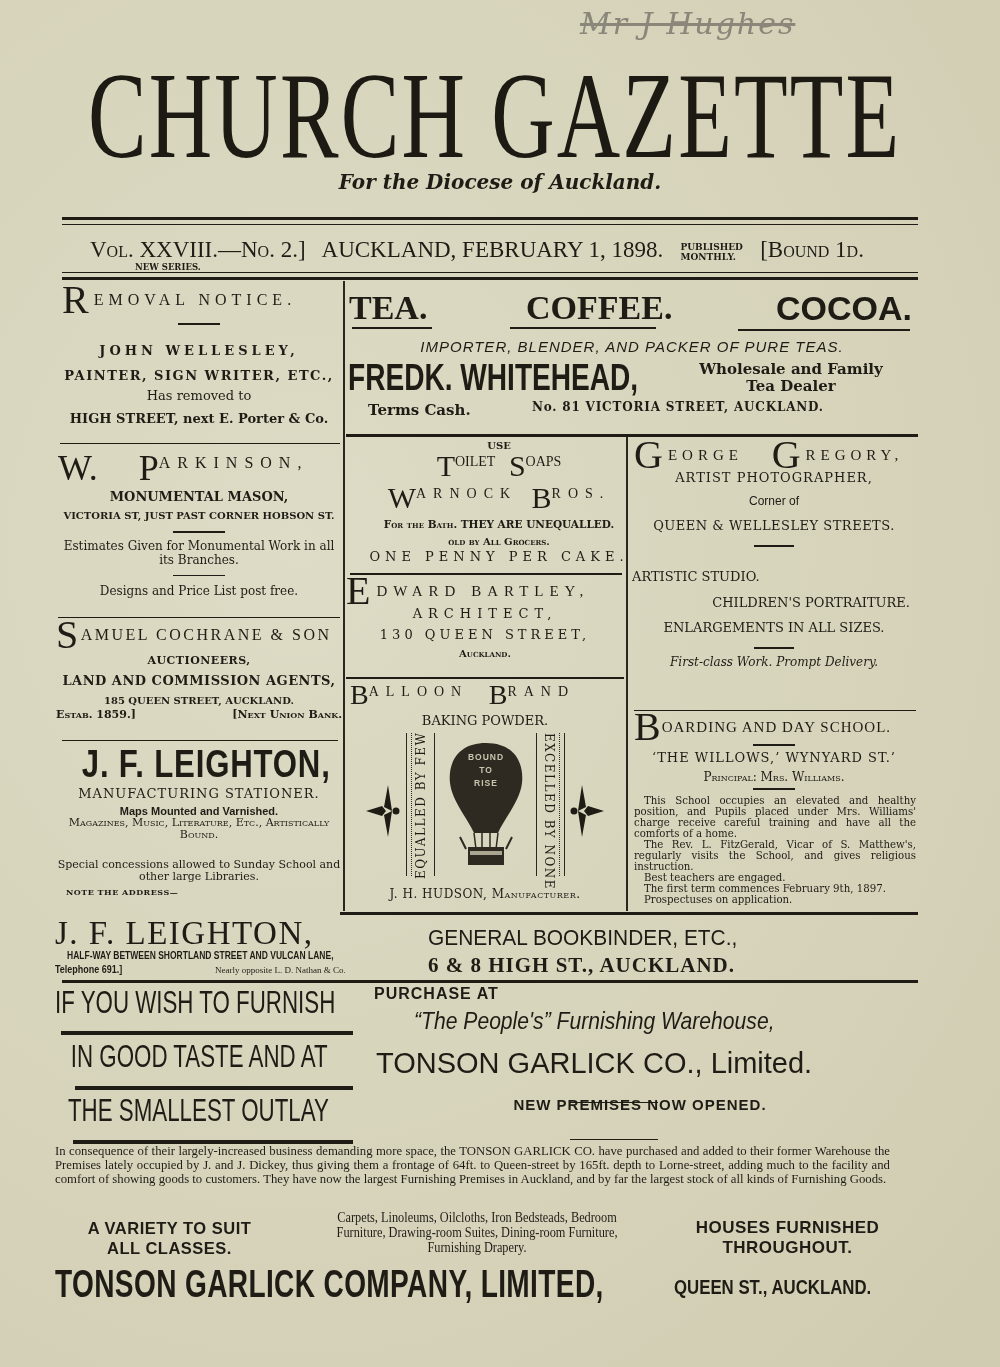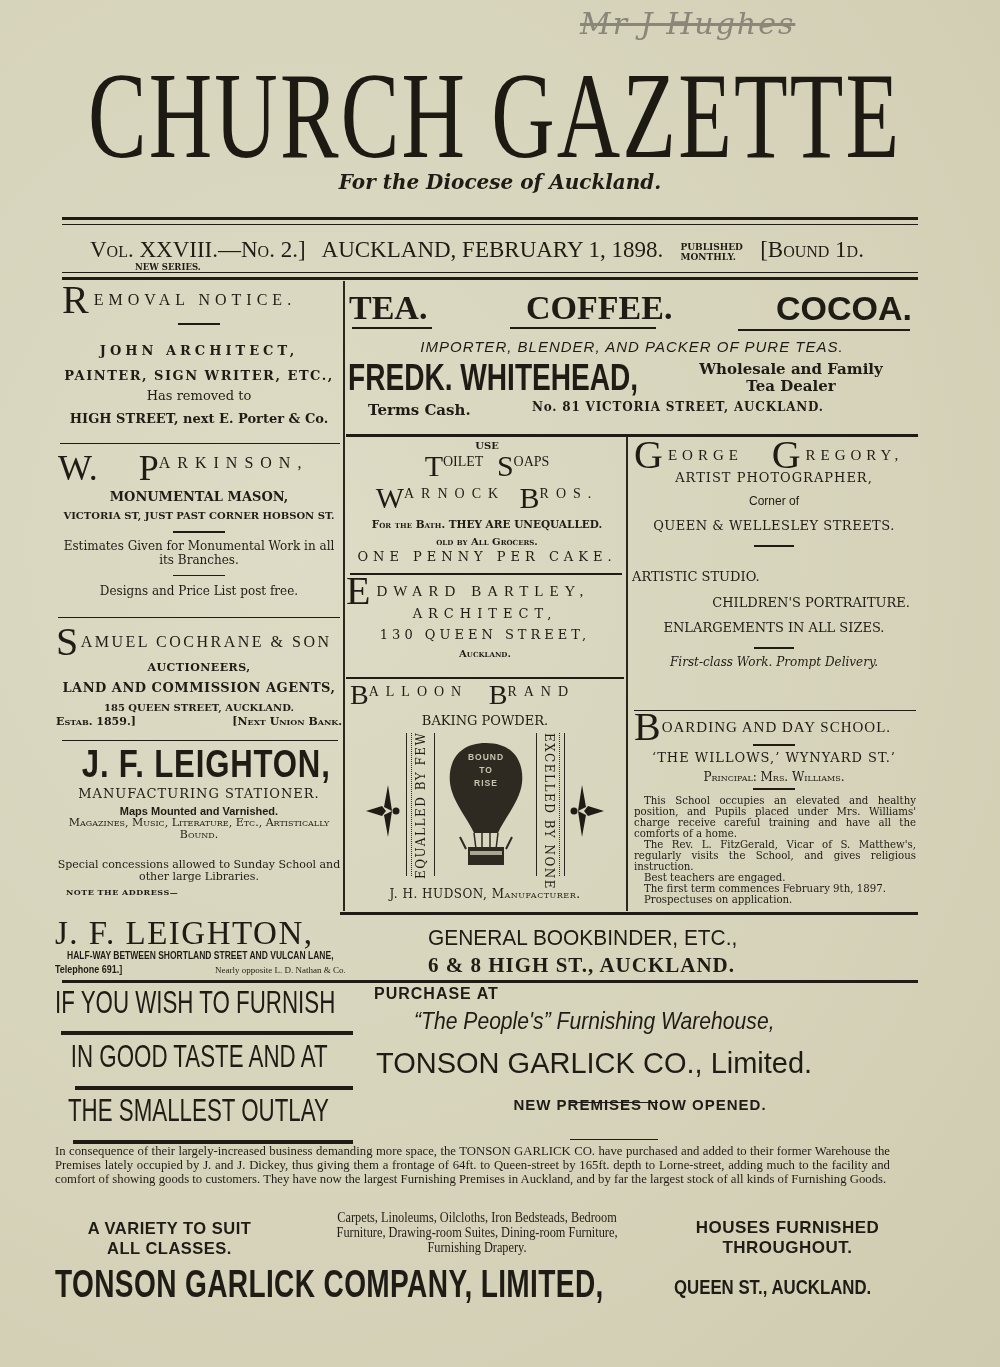--- a/index.html
+++ b/index.html
@@ -72,21 +72,21 @@
 <div class="rule" style="left:62px;top:277px;width:856px;height:3px;"></div>
 
 <div class="vr" style="left:343px;top:281px;height:630px;"></div>
 <div class="vr" style="left:626px;top:437px;height:474px;"></div>
 
 <div class="abs center" style="left:58px;top:285px;width:282px;">
   <div class="line serif" style="font-size:16px;letter-spacing:5px;text-align:left;padding-left:4px;">
     <span class="big-init">R</span><span>EMOVAL NOTICE.</span>
   </div>
   <span class="short-rule" style="margin-top:8px;width:42px;"></span>
-  <div class="line b t13" style="letter-spacing:4px;margin-top:18px;">JOHN ARCHITECT,</div>
+  <div class="line b t13" style="letter-spacing:4px;margin-top:18px;">JOHN WELLESLEY,</div>
   <div class="line b t13" style="letter-spacing:1.5px;margin-top:10px;">PAINTER, SIGN WRITER, ETC.,</div>
   <div class="line t13" style="margin-top:5px;">Has removed to</div>
   <div class="line b t13" style="margin-top:8px;">HIGH STREET, next E. Porter &amp; Co.</div>
 </div>
 <div class="rule" style="left:60px;top:443px;width:280px;height:1px;"></div>
 
 <div class="abs center" style="left:58px;top:447px;width:282px;">
   <div class="line serif" style="text-align:left;font-size:16px;letter-spacing:7px;">
     <span style="font-size:36px;letter-spacing:0;">W.</span>
     <span style="font-size:36px;letter-spacing:0;margin-left:30px;">P</span><span style="vertical-align:12px;">ARKINSON,</span>
@@ -94,21 +94,21 @@
   <div class="line t13 b" style="margin-top:0px;">MONUMENTAL MASON,</div>
   <div class="line b" style="font-size:10px;margin-top:6px;">VICTORIA ST, JUST PAST CORNER HOBSON ST.</div>
   <span class="short-rule" style="margin-top:10px;width:52px;height:1.5px;"></span>
   <div class="t12" style="margin-top:6px;line-height:14px;">Estimates Given for Monumental Work in all its Branches.</div>
   <span class="short-rule" style="margin-top:8px;width:52px;height:1.5px;"></span>
   <div class="line t12" style="margin-top:8px;">Designs and Price List post free.</div>
 </div>
 <div class="rule" style="left:58px;top:617px;width:282px;height:1px;"></div>
 
 <div class="abs center" style="left:56px;top:620px;width:286px;">
-  <div class="line serif" style="text-align:left;font-size:16px;letter-spacing:2.5px;margin-top:7px;">
+  <div class="line serif" style="text-align:left;font-size:16px;letter-spacing:2.5px;">
     <span class="big-init">S</span><span>AMUEL COCHRANE &amp; SON</span>
   </div>
   <div class="line b t11" style="margin-top:4px;letter-spacing:0.5px;">AUCTIONEERS,</div>
   <div class="line b t13" style="margin-top:6px;letter-spacing:0.5px;">LAND AND COMMISSION AGENTS,</div>
   <div class="line b t10" style="margin-top:7px;">185 QUEEN STREET, AUCKLAND.</div>
   <div class="line sc b t11" style="display:flex;justify-content:space-between;margin-top:2px;">
     <span>Estab. 1859.]</span>
     <span>[Next Union Bank.</span>
   </div>
 </div>
@@ -138,21 +138,21 @@
     <div class="abs line b t14 center" style="left:320px;top:4px;width:250px;font-size:15px;line-height:17px;">
       <div>Wholesale and Family</div>
       <div>Tea Dealer</div>
     </div>
     <div class="abs line b" style="left:22px;top:44px;font-size:15px;">Terms Cash.</div>
     <div class="abs line b" style="left:186px;top:43px;font-size:12px;letter-spacing:0.8px;">No. 81 VICTORIA STREET, AUCKLAND.</div>
   </div>
 </div>
 <div class="rule" style="left:346px;top:434px;width:572px;height:3px;"></div>
 
-<div class="abs center" style="left:348px;top:440px;width:278px;">
+<div class="abs center" style="left:360px;top:440px;width:278px;">
   <div class="line b" style="font-size:10px;">USE</div>
   <div class="line serif" style="font-size:14px;line-height:22px;">
     <span style="font-size:30px;">T</span><span style="vertical-align:10px;">OILET</span>
     <span style="font-size:30px;margin-left:10px;">S</span><span style="vertical-align:10px;">OAPS</span>
   </div>
   <div class="line serif" style="font-size:14px;letter-spacing:7px;line-height:22px;">
     <span style="font-size:30px;letter-spacing:0;">W</span><span style="vertical-align:10px;">ARNOCK</span>
     <span style="font-size:30px;letter-spacing:0;margin-left:4px;">B</span><span style="vertical-align:10px;">ROS.</span>
   </div>
   <div class="line sc b" style="font-size:10.5px;margin-top:3px;">For the Bath. THEY ARE UNEQUALLED.</div>

